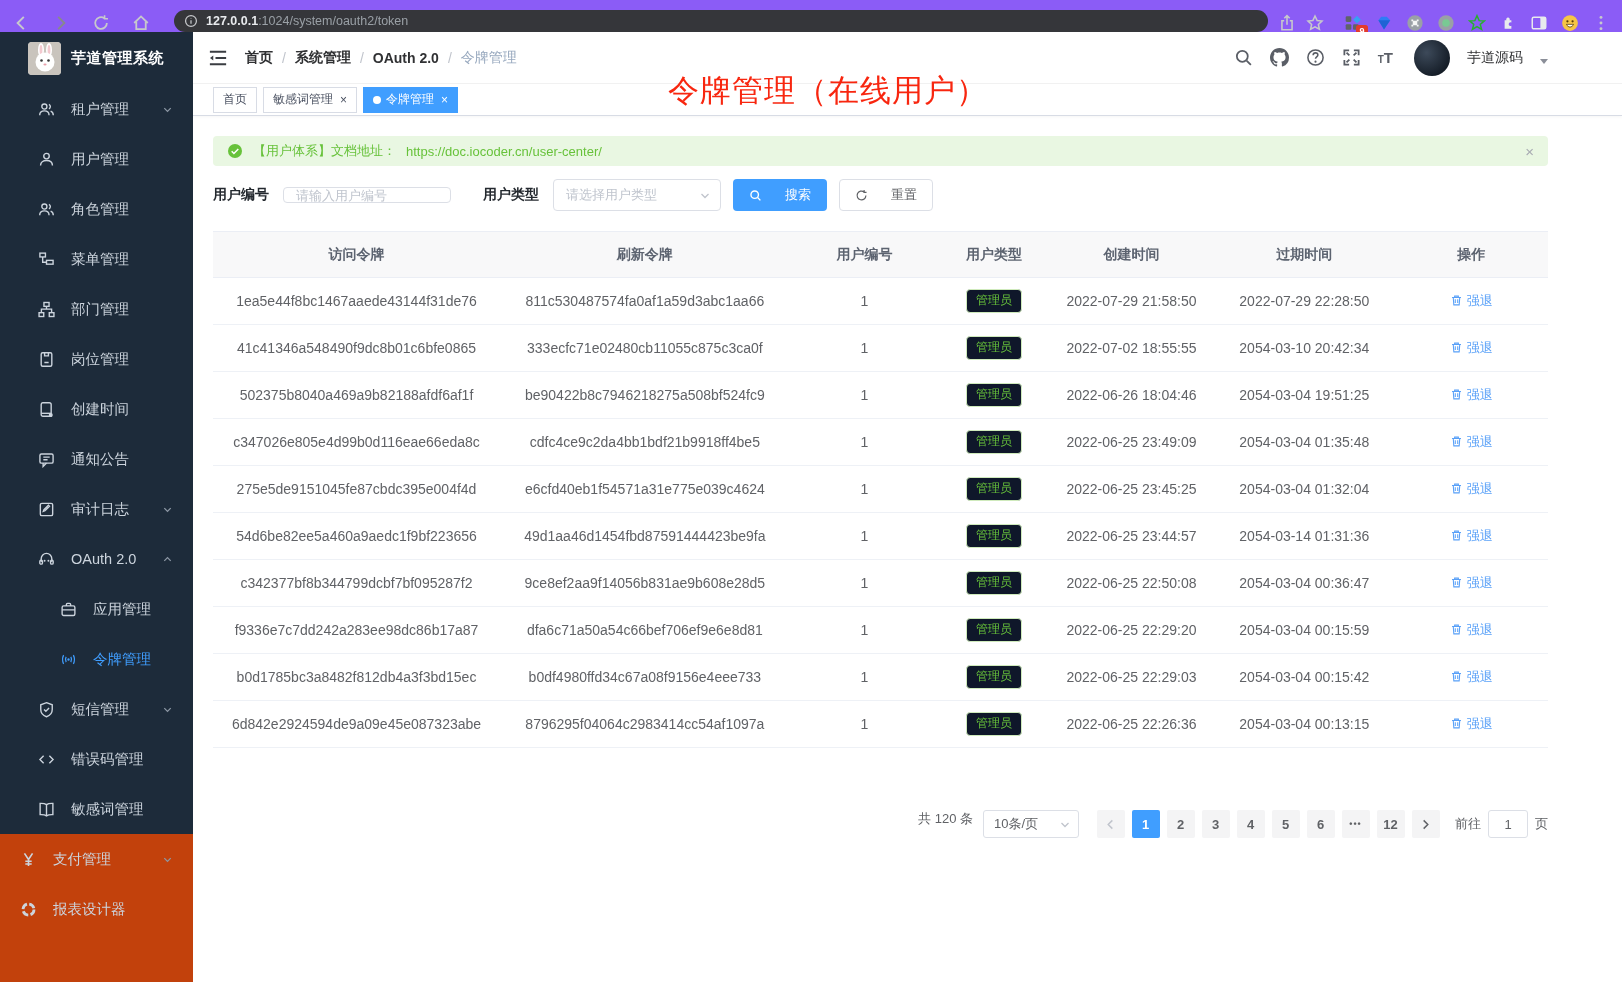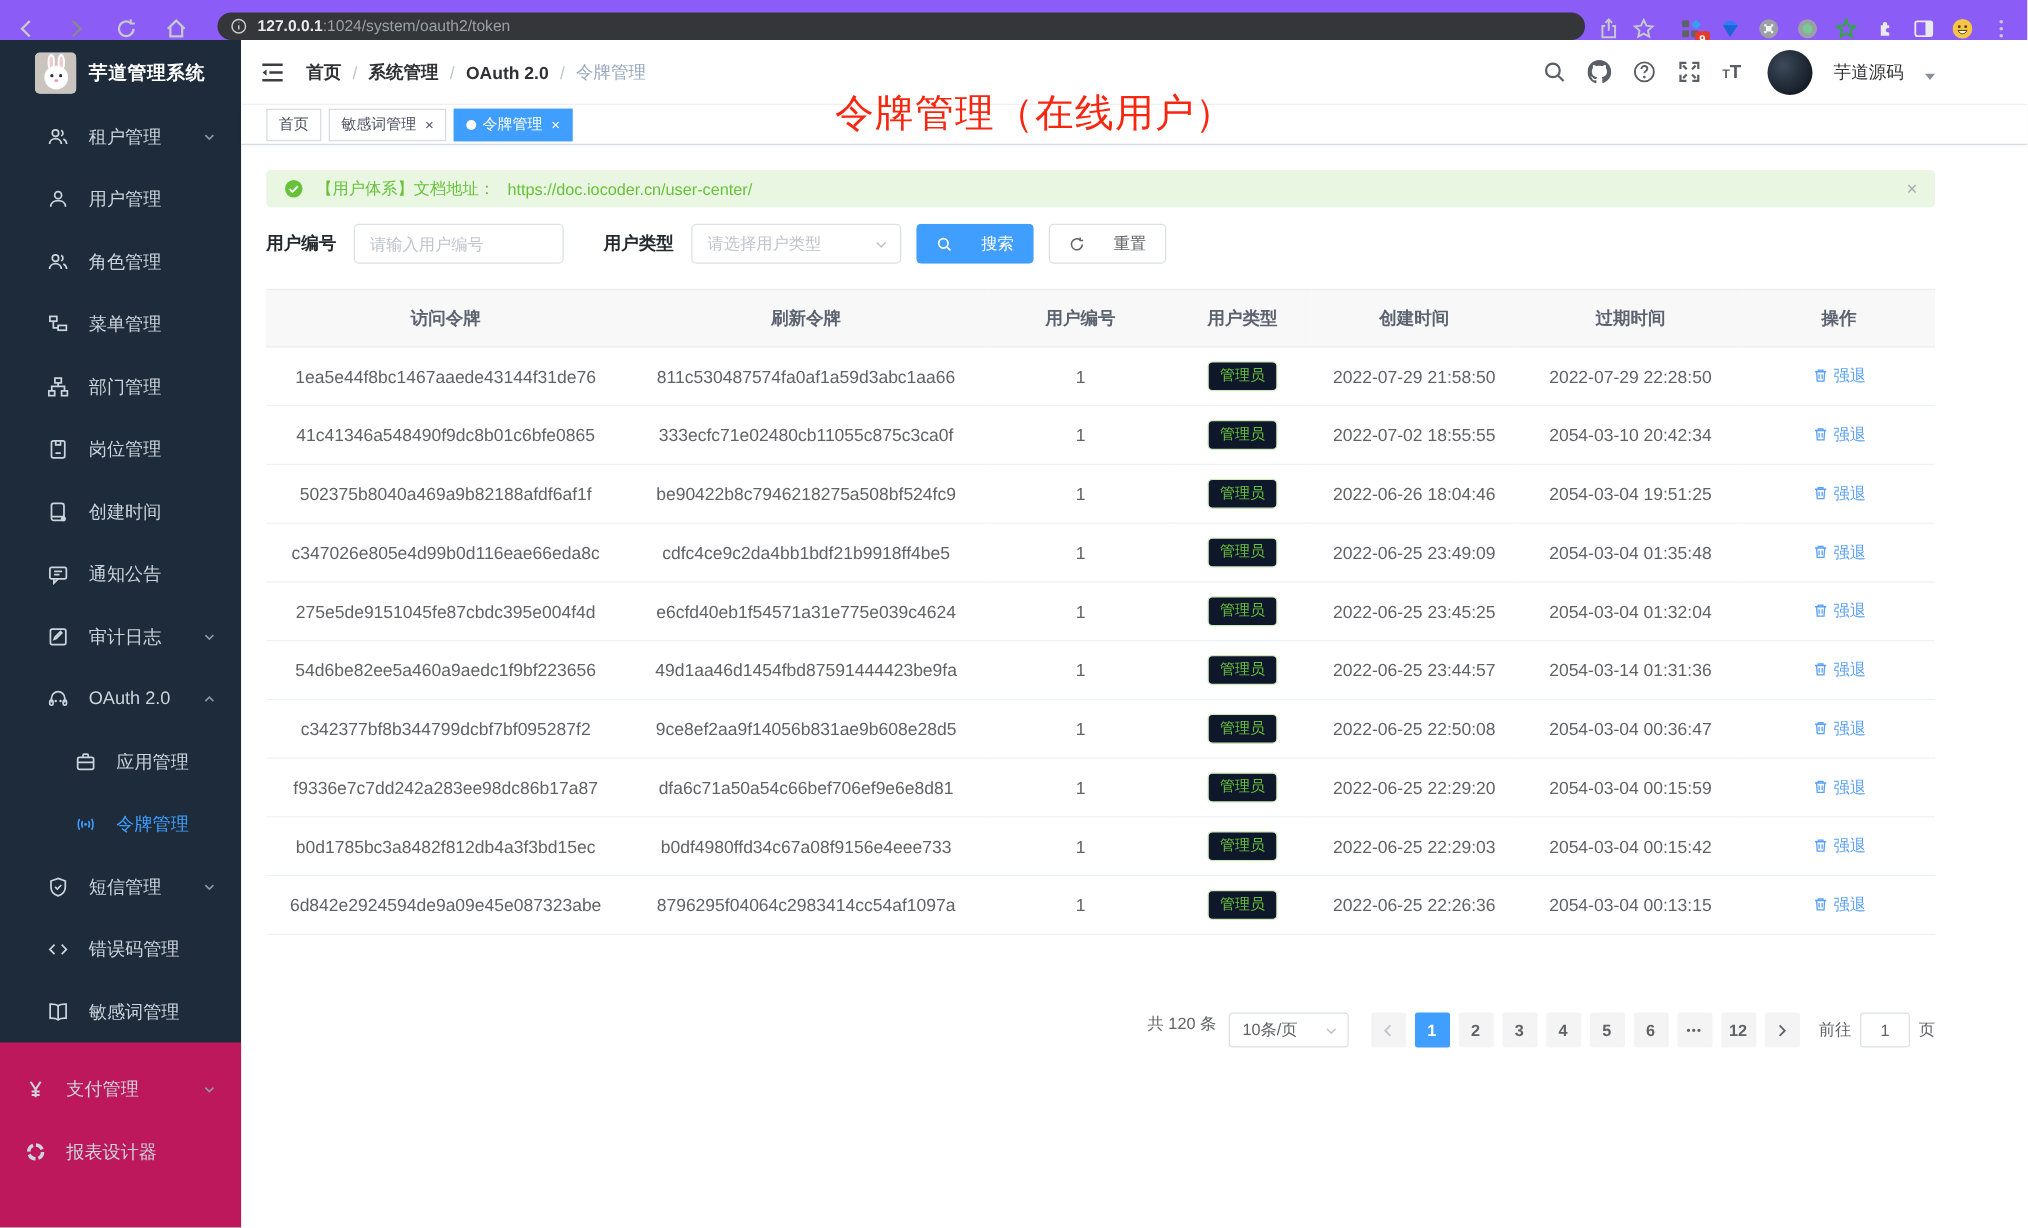--- a/index.html
+++ b/index.html
@@ -28,21 +28,21 @@
   .logo-img { width:33px; height:33px; border-radius:4px; background:#cfcfcf; overflow:hidden; flex:none; }
   .logo-title { color:#fff; font-size:15px; font-weight:700; letter-spacing:.5px; }
   .menu { flex:none; }
   .menu-item { height:50px; display:flex; align-items:center; gap:16px; padding-left:38px; position:relative;
     color:#ccd4dd; font-size:14.5px; cursor:pointer; }
   .menu-item .micon { width:17px; height:17px; flex:none; color:#ccd4dd; }
   .menu-item.sub { padding-left:60px; }
   .menu-item.active, .menu-item.active .micon { color:#409EFF; }
   .chev { position:absolute; right:20px; width:11px; height:11px; color:#8d98a5; }
   .chev.up { transform:rotate(180deg); }
-  .sidebar-bottom { background:#be185d; flex:1; padding-top:12px; }
+  .sidebar-bottom { background:#c2410c; flex:1; padding-top:0; }
   .sidebar-bottom .menu-item { padding-left:20px; }
 
   
   .main { flex:1; position:relative; background:#fff; min-width:0; }
   .navbar { height:52px; display:flex; align-items:center; padding:0 74px 0 15px; background:#fff; border-bottom:1px solid #f2f2f2; }
   .hamburger { width:20px; height:20px; color:#3a3d42; cursor:pointer; flex:none; }
   .breadcrumb { display:flex; align-items:center; margin-left:17px; font-size:14px; }
   .crumb { color:#303133; font-weight:600; }
   .crumb.last { color:#97a8be; font-weight:400; }
   .crumb-sep { color:#c0c4cc; margin:0 9px; font-weight:400; }
@@ -70,21 +70,21 @@
 
   
   .page { width:1335px; margin-left:20px; padding-top:20px; }
   .alert { height:30px; background:#e9f7e2; border-radius:4px; display:flex; align-items:center; gap:10px; padding:0 14px; }
   .alert-text, .alert-link { font-size:13px; color:#67c23a; }
   .alert-link { cursor:pointer; }
   .alert-close { margin-left:auto; color:#a8abb2; font-size:15px; cursor:pointer; line-height:1; }
 
   .filter-row { margin-top:13px; display:flex; align-items:center; }
   .f-label { font-size:14px; font-weight:700; color:#24292f; margin-right:14px; }
-  .f-input { width:168px; height:32px; border:1px solid #dcdfe6; border-radius:4px; padding:0 12px; font-size:13px;
+  .f-input { width:168px; height:16px; border:1px solid #dcdfe6; border-radius:4px; padding:0 12px; font-size:13px;
     color:#606266; outline:none; font-family:inherit; }
   .f-input::placeholder { color:#bfc4cd; }
   .f-select { width:168px; height:32px; border:1px solid #dcdfe6; border-radius:4px; padding:0 26px 0 12px; font-size:13px;
     color:#bfc4cd; display:flex; align-items:center; position:relative; cursor:pointer; background:#fff; }
   .f-select .sel-chev { position:absolute; right:9px; top:10px; width:12px; height:12px; color:#c0c4cc; }
   .gap30 { width:32px; } .gap12 { width:12px; }
   .btn { height:32px; border-radius:4px; font-size:13px; display:inline-flex; align-items:center; gap:23px;
     padding:0 15px; cursor:pointer; border:1px solid transparent; font-family:inherit; }
   .btn-primary { background:#409EFF; color:#fff; }
   .btn-plain { background:#fff; border-color:#dcdfe6; color:#606266; }

